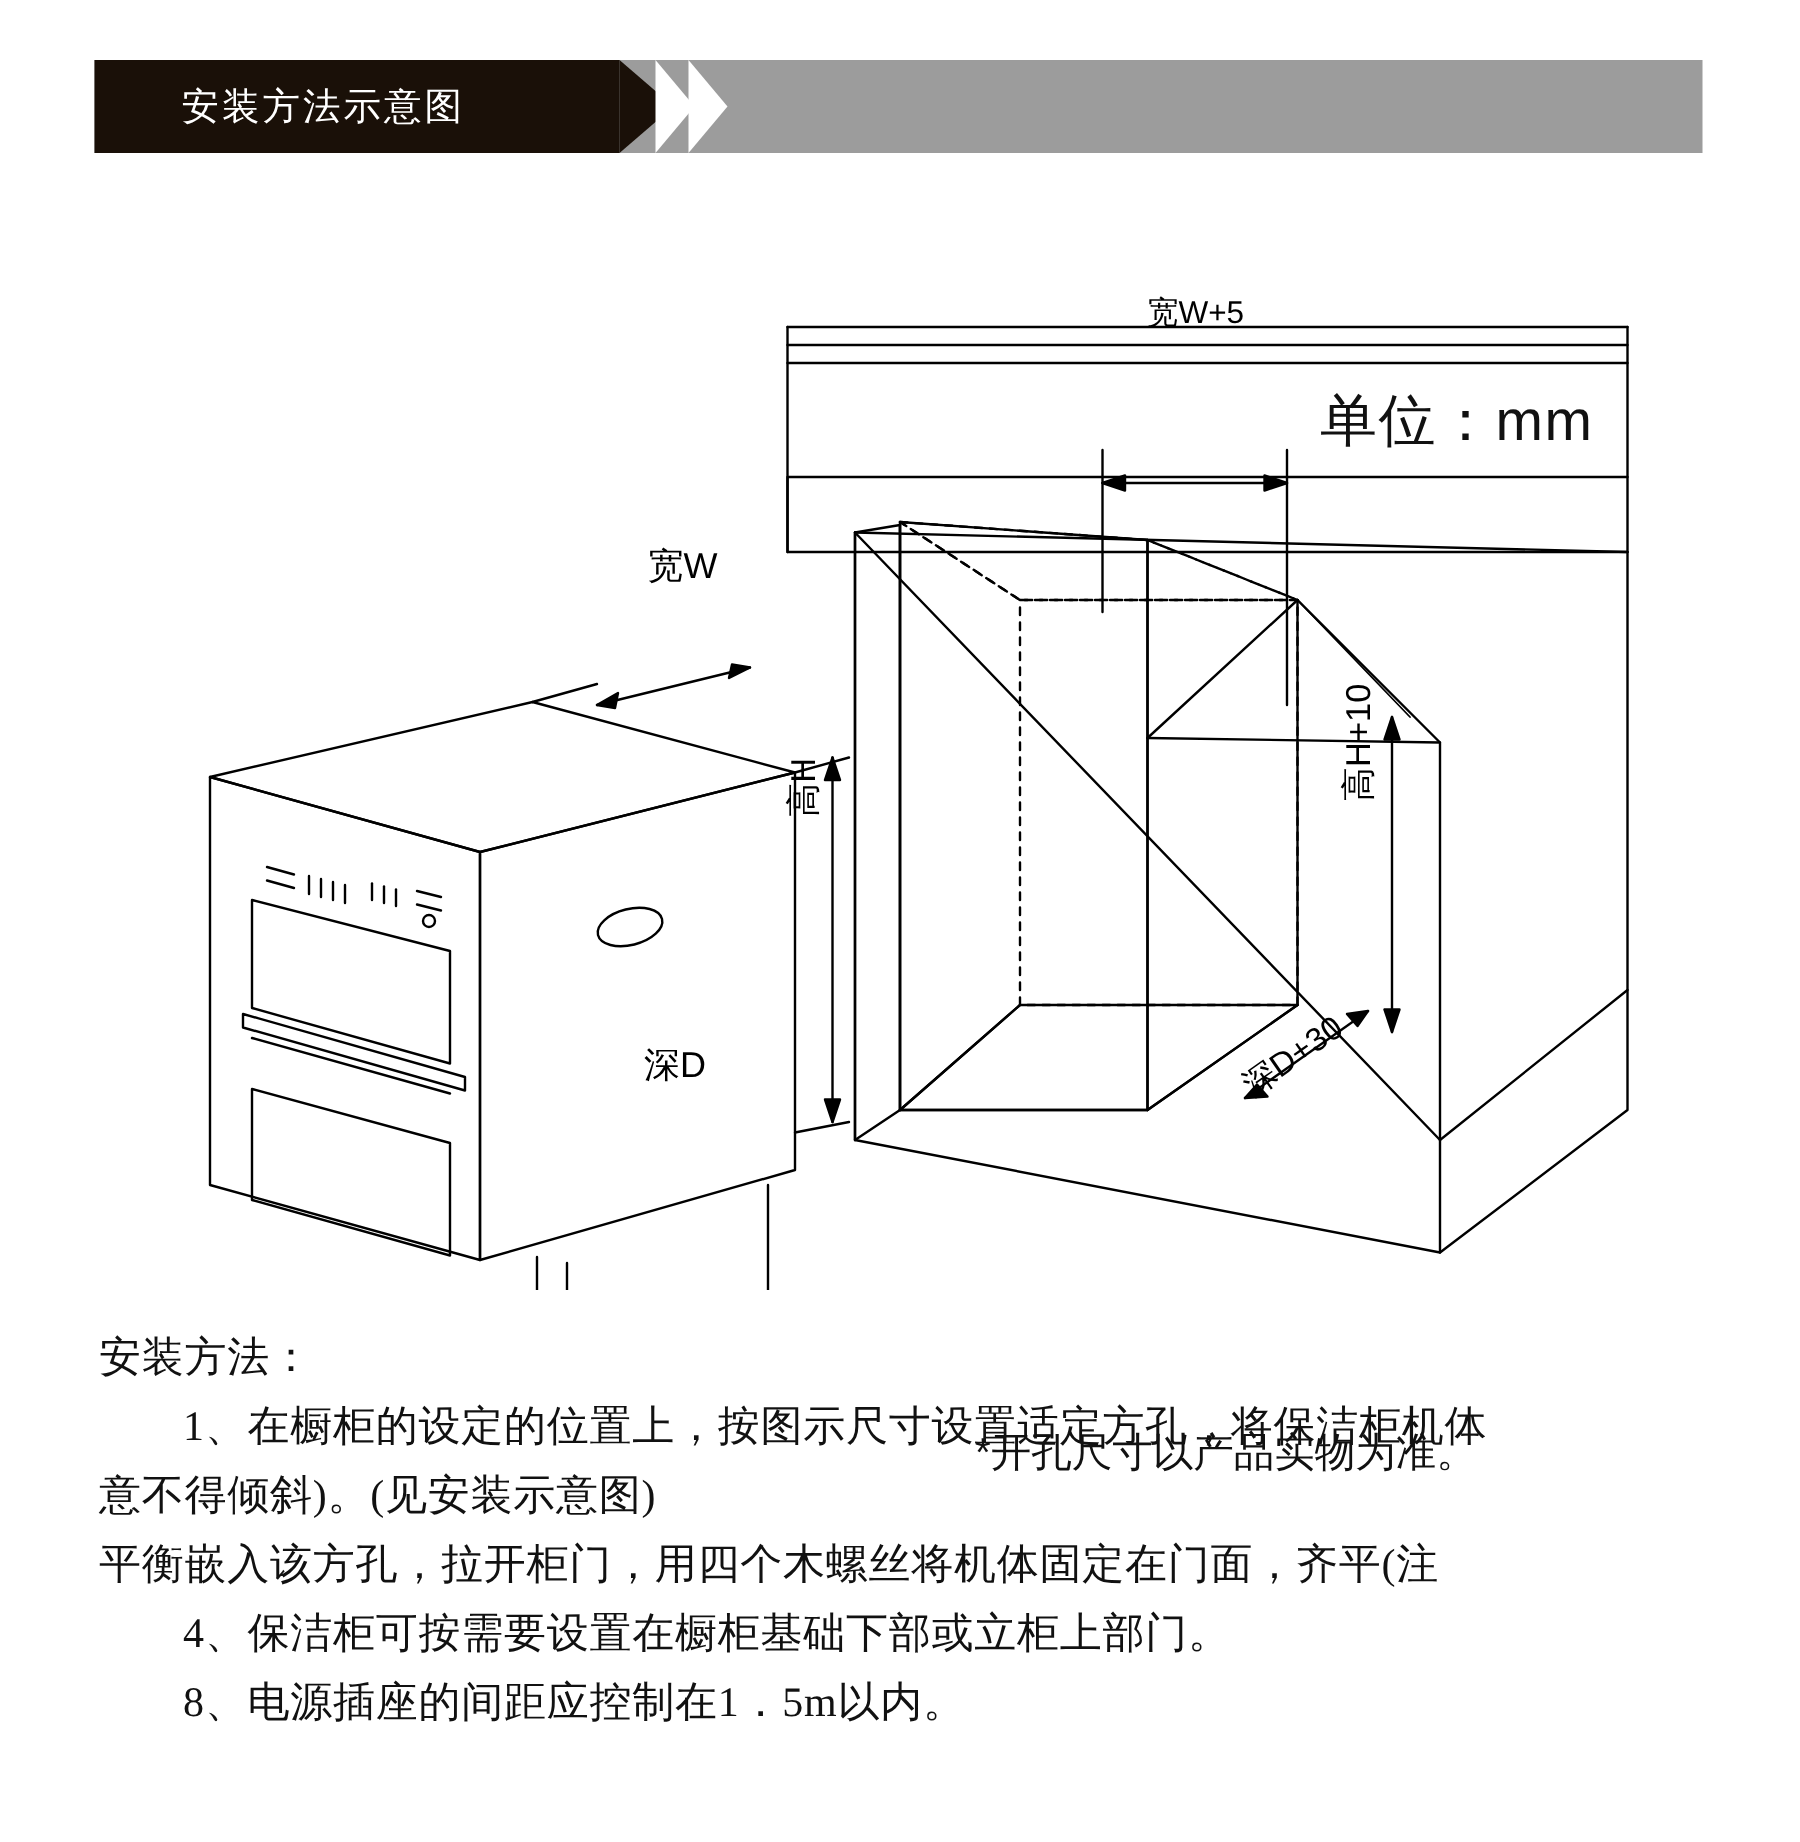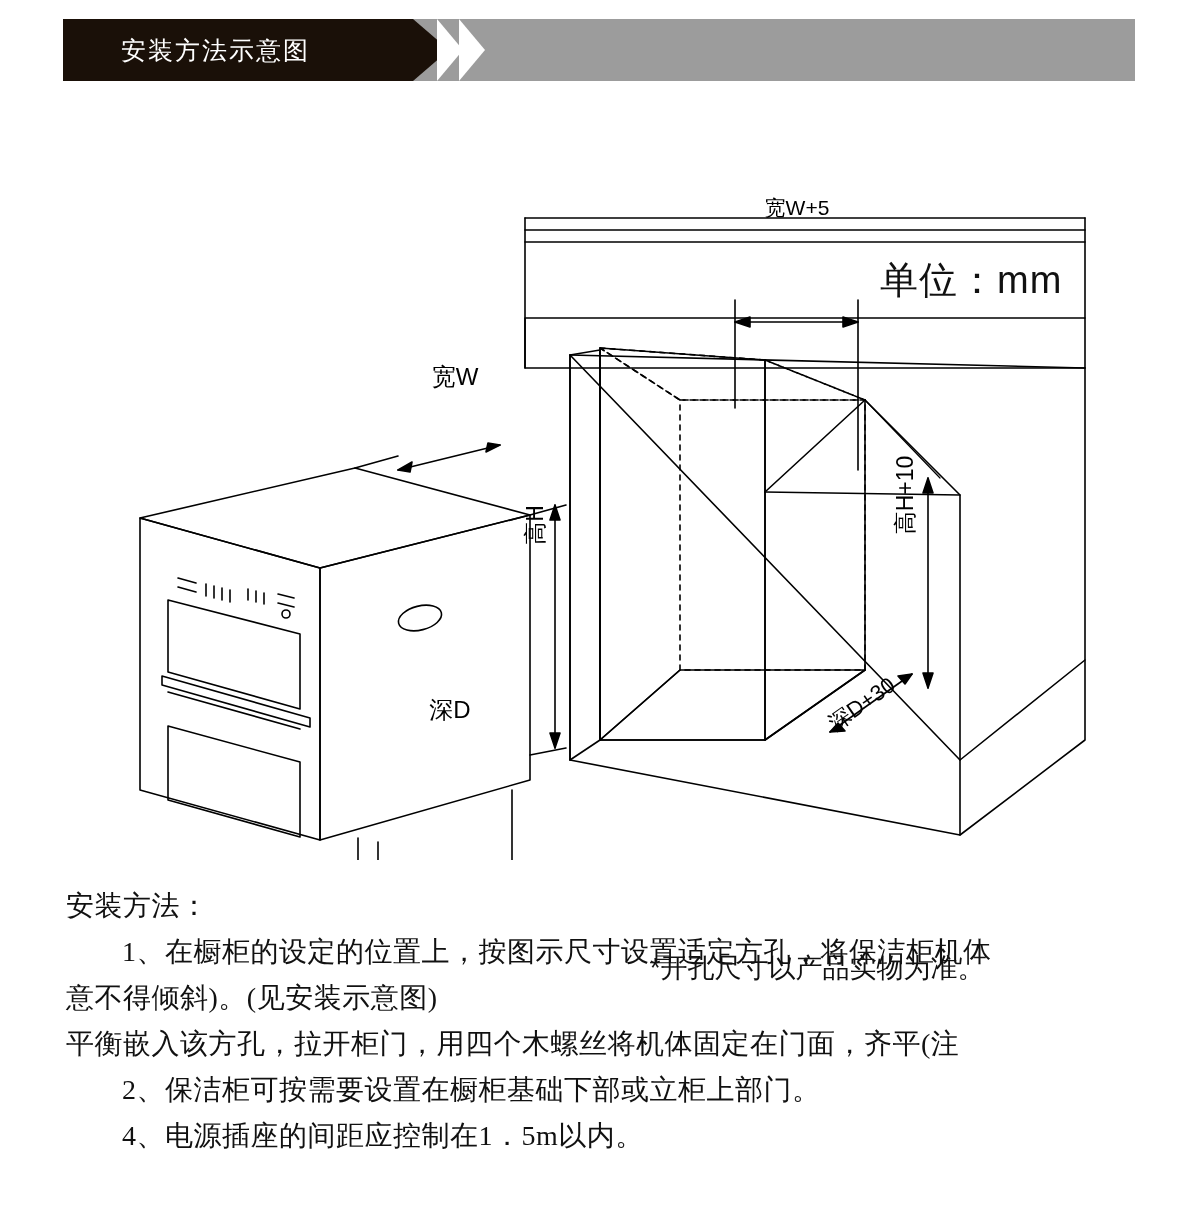--- a/index.html
+++ b/index.html
@@ -13,21 +13,21 @@
     position: relative;
     font-family: "Liberation Sans", sans-serif;
     color: #111;
     overflow: hidden;
   }
 
   
   .header-band {
     position: absolute;
     left: 63px;
-    top: 19px;
+    top: 40px;
     width: 1072px;
     height: 62px;
   }
   .header-grey {
     position: absolute;
     left: 0; top: 0;
     width: 1072px; height: 62px;
     background: #9c9c9c;
   }
   .header-black {
@@ -252,15 +252,15 @@
   </svg>
 
   <div class="note-star">*开孔尺寸以产品实物为准。</div>
 </div>
 
 <div class="body-text">
   <p>安装方法：</p>
   <p class="indent">1、在橱柜的设定的位置上，按图示尺寸设置适定方孔，将保洁柜机体</p>
   <p>意不得倾斜)。(见安装示意图)</p>
   <p>平衡嵌入该方孔，拉开柜门，用四个木螺丝将机体固定在门面，齐平(注</p>
-  <p class="indent">2、保洁柜可按需要设置在橱柜基础下部或立柜上部门。</p>
-  <p class="indent">4、电源插座的间距应控制在1．5m以内。</p>
+  <p class="indent">4、保洁柜可按需要设置在橱柜基础下部或立柜上部门。</p>
+  <p class="indent">8、电源插座的间距应控制在1．5m以内。</p>
 </div>
 
 </body></html>

